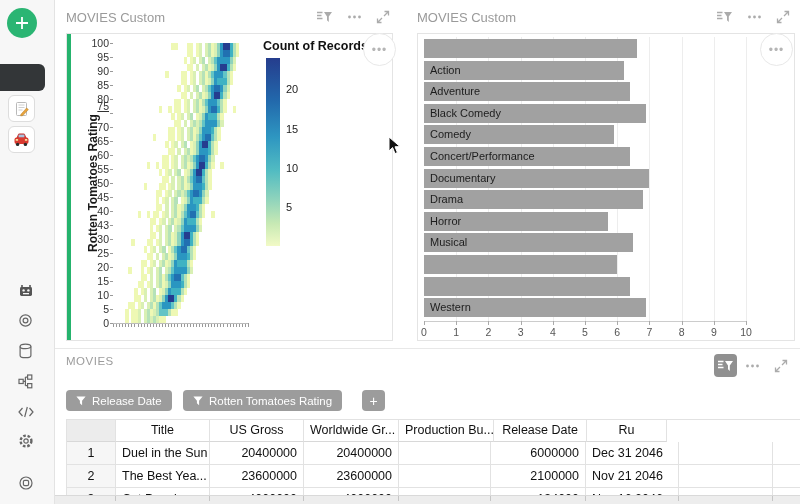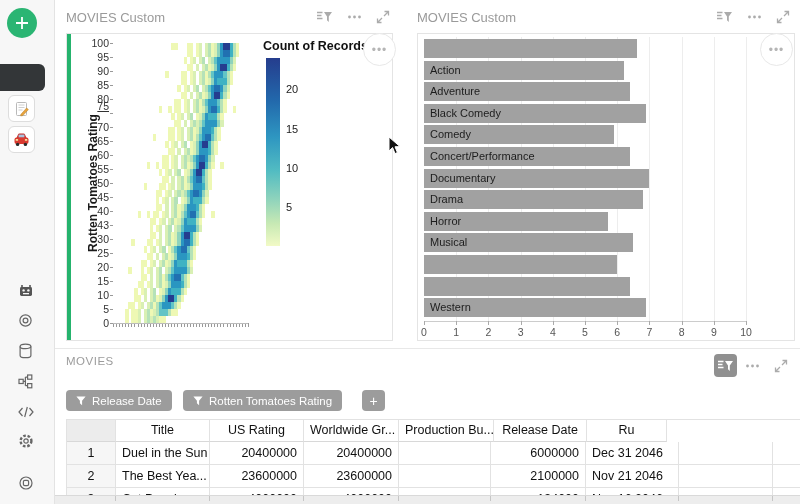--- a/index.html
+++ b/index.html
@@ -964,21 +964,21 @@
   <span>Rotten Tomatoes Rating</span>
 </div>
 <div class="pill" id="pill-add" style="left:362px;">
   <span>+</span>
 </div>
 
 <div id="dtable" class="abs">
     <div class="trow thead">
       <div class="tcell hl" style="width: 49px;"></div>
       <div class="tcell" style="width: 94px;">Title</div>
-      <div class="tcell" style="width: 94px;">US Rating</div>
+      <div class="tcell" style="width: 94px;">US Gross</div>
       <div class="tcell" style="width: 95px;">Worldwide Gr...</div>
       <div class="tcell" style="width: 95px;">Production Bu...</div>
       <div class="tcell" style="width: 93px;">Release Date</div>
       <div class="tcell" style="width: 80px;">Ru</div>
     </div>
     <div class="trow">
       <div class="tcell numcol" style="width: 49px; text-align: center;">1</div>
       <div class="tcell" style="width: 94px; text-align: left;">Duel in the Sun</div>
       <div class="tcell" style="width: 94px; text-align: right;">20400000</div>
       <div class="tcell" style="width: 95px; text-align: right;">20400000</div>

